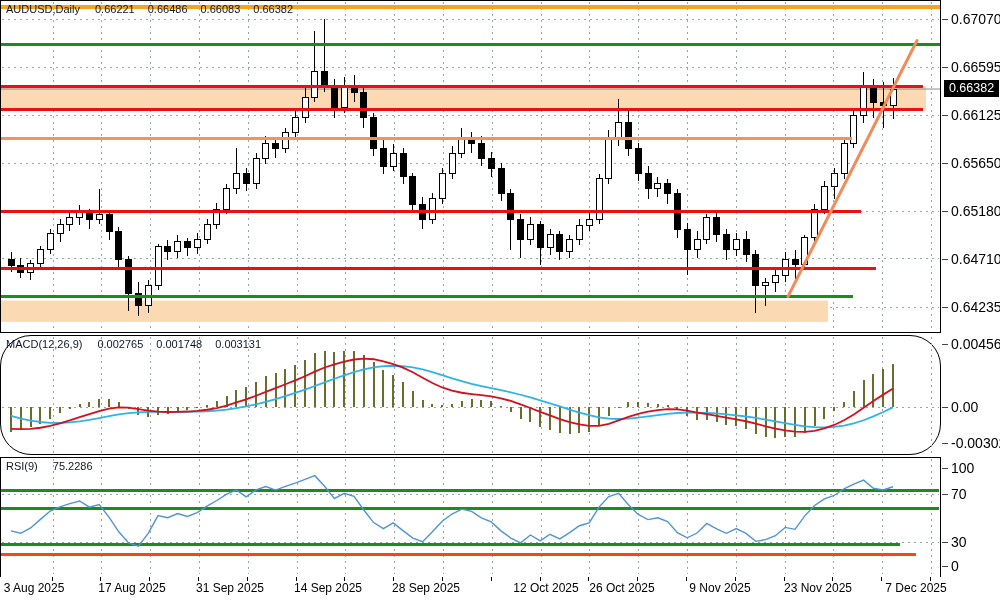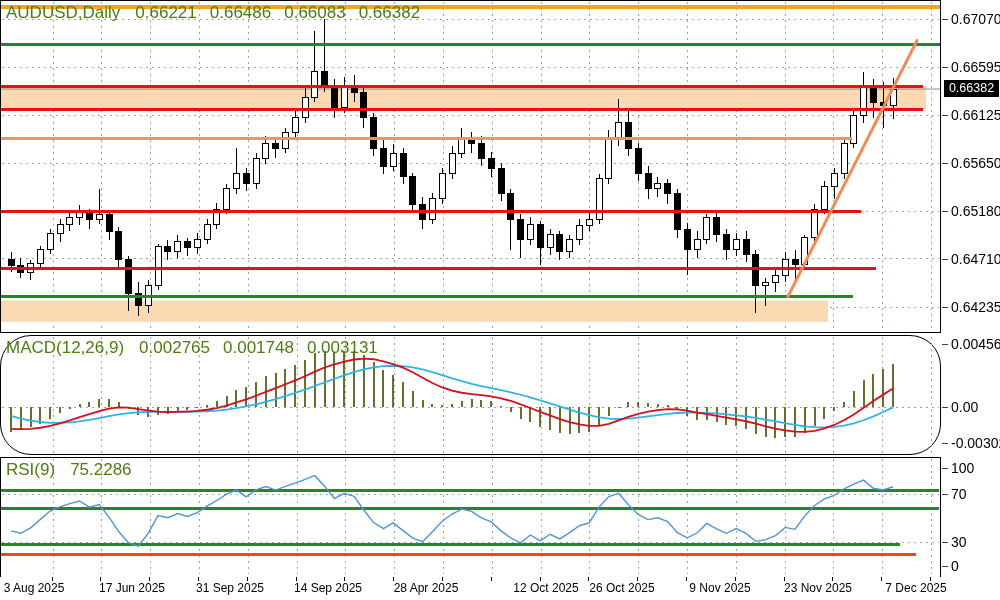--- a/index.html
+++ b/index.html
@@ -3,21 +3,21 @@
 <meta charset="utf-8">
 <style>
   html,body{margin:0;padding:0;background:#fff;}
   #win{position:relative;width:1000px;height:600px;background:#fff;overflow:hidden;
        font-family:"Liberation Sans","DejaVu Sans",sans-serif;-webkit-font-smoothing:none;}
   .panel{position:absolute;left:0;width:941px;border:1px solid #000;box-sizing:border-box;background:#fff;}
   #panel-main{top:0;height:333px;}
   #panel-macd{top:335px;height:120px;border-radius:31px;}
   #panel-rsi{top:457px;height:145px;}
   .panel svg{position:absolute;left:0;top:0;}
-  .hdr{position:absolute;left:5px;top:2px;font-size:17px;color:#4d7c0f;white-space:nowrap;z-index:6;}
+  .hdr{position:absolute;left:5px;top:2px;font-size:11px;color:#0f172a;white-space:nowrap;z-index:6;}
   .hdr span{margin-right:13px;}
   .hdr .nm{margin-right:15px;}
   #axis-price{position:absolute;left:941px;top:0;width:59px;height:577px;background:#fff;}
   .plabel{position:absolute;left:10px;font-size:14px;color:#000;white-space:nowrap;}
   .plabel::before{content:"";position:absolute;left:-9px;top:8px;width:6px;height:1px;background:#444;}
   #price-tag{position:absolute;left:3px;top:80px;width:55px;height:17px;background:#000;color:#fff;
              font-size:12.5px;line-height:17px;text-align:center;}
   #axis-dates{position:absolute;left:0;top:577px;width:1000px;height:23px;background:#fff;}
   .dlabel{position:absolute;top:4px;width:98px;text-align:center;font-size:12px;color:#000;white-space:nowrap;}
 </style>
@@ -459,24 +459,24 @@
         <line x1="588.8" y1="0" x2="588.8" y2="4" stroke="#000" stroke-width="1" shape-rendering="crispEdges"></line>
         <line x1="637.5999999999999" y1="0" x2="637.5999999999999" y2="4" stroke="#000" stroke-width="1" shape-rendering="crispEdges"></line>
         <line x1="686.3999999999999" y1="0" x2="686.3999999999999" y2="4" stroke="#000" stroke-width="1" shape-rendering="crispEdges"></line>
         <line x1="735.1999999999998" y1="0" x2="735.1999999999998" y2="4" stroke="#000" stroke-width="1" shape-rendering="crispEdges"></line>
         <line x1="783.9999999999998" y1="0" x2="783.9999999999998" y2="4" stroke="#000" stroke-width="1" shape-rendering="crispEdges"></line>
         <line x1="832.7999999999997" y1="0" x2="832.7999999999997" y2="4" stroke="#000" stroke-width="1" shape-rendering="crispEdges"></line>
         <line x1="881.5999999999997" y1="0" x2="881.5999999999997" y2="4" stroke="#000" stroke-width="1" shape-rendering="crispEdges"></line>
         <line x1="930.3999999999996" y1="0" x2="930.3999999999996" y2="4" stroke="#000" stroke-width="1" shape-rendering="crispEdges"></line>
       </svg>
     <div class="dlabel" style="left:-15px">3 Aug 2025</div>
-    <div class="dlabel" style="left:83px">17 Jun 2025</div>
+    <div class="dlabel" style="left:83px">17 Aug 2025</div>
     <div class="dlabel" style="left:181px">31 Sep 2025</div>
     <div class="dlabel" style="left:279px">14 Sep 2025</div>
-    <div class="dlabel" style="left:377px">28 Apr 2025</div>
+    <div class="dlabel" style="left:377px">28 Sep 2025</div>
     <div class="dlabel" style="left:497px">12 Oct 2025</div>
     <div class="dlabel" style="left:573px">26 Oct 2025</div>
     <div class="dlabel" style="left:671px">9 Nov 2025</div>
     <div class="dlabel" style="left:769px">23 Nov 2025</div>
     <div class="dlabel" style="left:867px">7 Dec 2025</div>
   </div>
 
 </div>
 
 </body></html>

